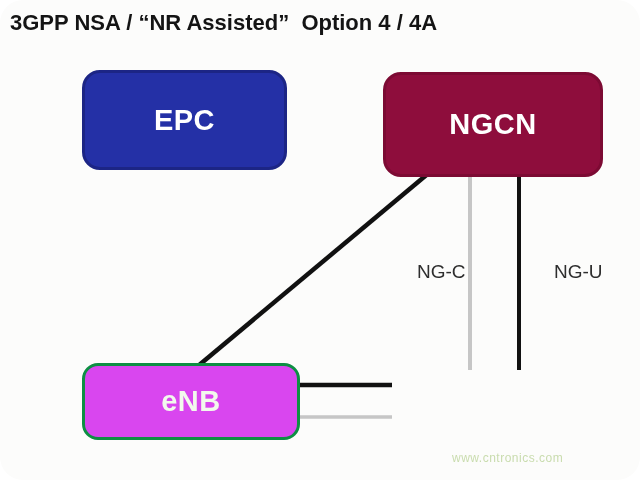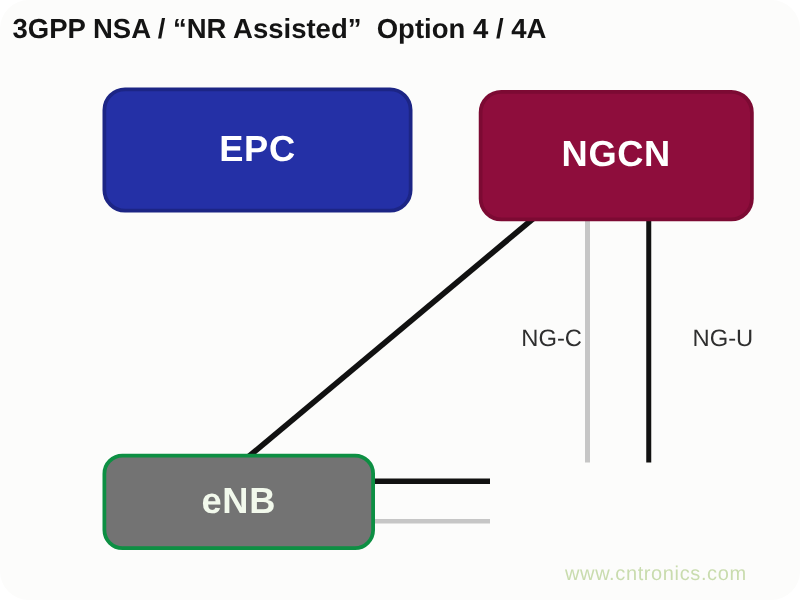--- a/index.html
+++ b/index.html
@@ -35,38 +35,38 @@
     justify-content: center;
     font-size: 29px;
     font-weight: bold;
     color: #ffffff;
     border-radius: 18px;
     border: 3px solid transparent;
     box-sizing: border-box;
     z-index: 2;
     letter-spacing: 0.5px;
   }
-  .node-epc  { left: 82px;  top: 70px;  width: 248px; height: 100px; }
+  .node-epc  { left: 82px;  top: 70px;  width: 205px; height: 100px; }
   .node-ngcn { left: 383px; top: 72px;  width: 220px; height: 105px; }
   .node-enb  { left: 82px;  top: 363px; width: 218px; height: 77px; border-radius: 16px; }
   .node-gnb  { left: 385px; top: 365px; width: 218px; height: 77px; border-radius: 16px; }
   .edge-label {
     position: absolute;
     font-size: 19px;
     color: #2e2e2e;
     z-index: 3;
     white-space: nowrap;
   }
   .edge-label-ngc { left: 417px; top: 261px; text-align: right; }
   .edge-label-ngu { left: 554px; top: 261px; }
   .watermark {
     position: absolute;
     left: 452px;
     top: 451px;
-    font-size: 16px;
+    font-size: 12px;
     letter-spacing: 0.5px;
     color: #c9dcae;
     z-index: 3;
     white-space: nowrap;
   }
 </style>
 </head>
 <body>
 
 <div class="canvas">
@@ -82,21 +82,21 @@
   </svg>
 
   <div class="node node-epc" style="background: rgb(36, 48, 166); border-color: rgb(28, 37, 133); color: rgb(255, 255, 255);">
     <span>EPC</span>
   </div>
 
   <div class="node node-ngcn" style="background: rgb(142, 13, 60); border-color: rgb(124, 10, 51); color: rgb(255, 255, 255);">
     <span>NGCN</span>
   </div>
 
-  <div class="node node-enb" style="background: #737373; border-color: rgb(13, 143, 67); color: rgb(242, 249, 236);">
+  <div class="node node-enb" style="background: #d946ef; border-color: rgb(13, 143, 67); color: rgb(242, 249, 236);">
     <span>eNB</span>
   </div>
 
 
   <div class="edge-label edge-label-ngc">NG-C</div>
 
   <div class="edge-label edge-label-ngu">NG-U</div>
 
   <div class="watermark" style="color: rgb(201, 220, 174);">www.cntronics.com</div>
 

